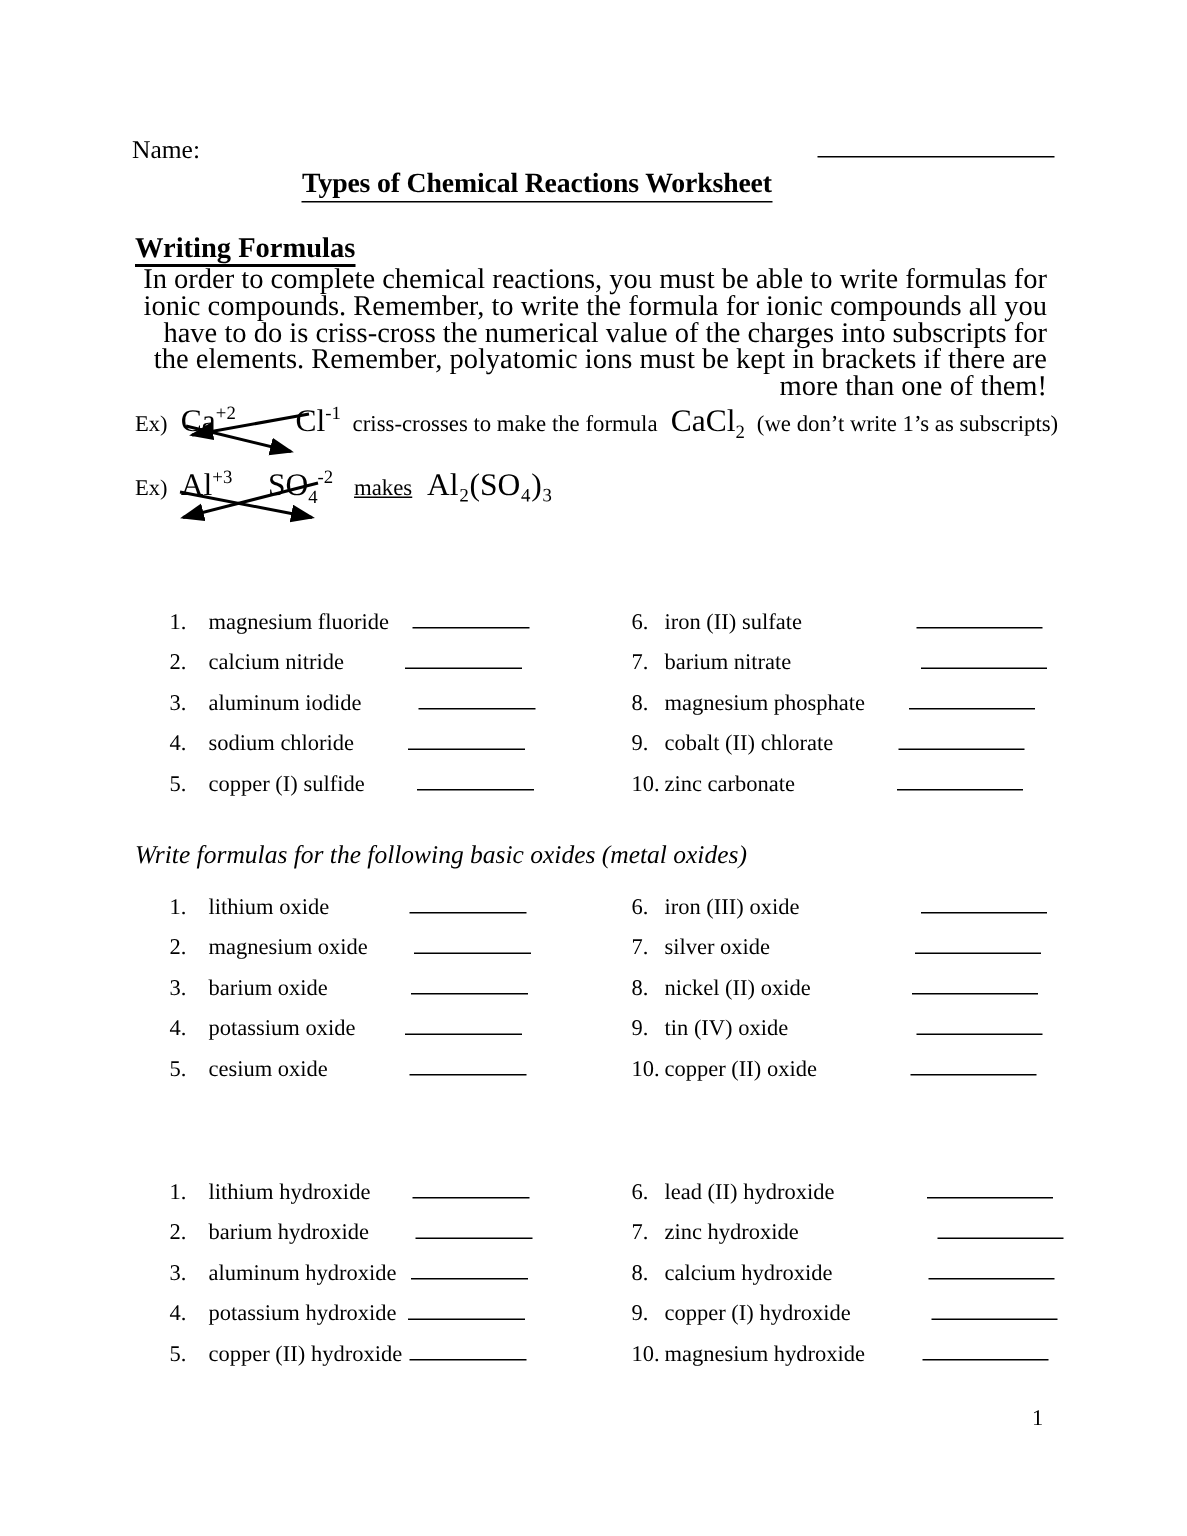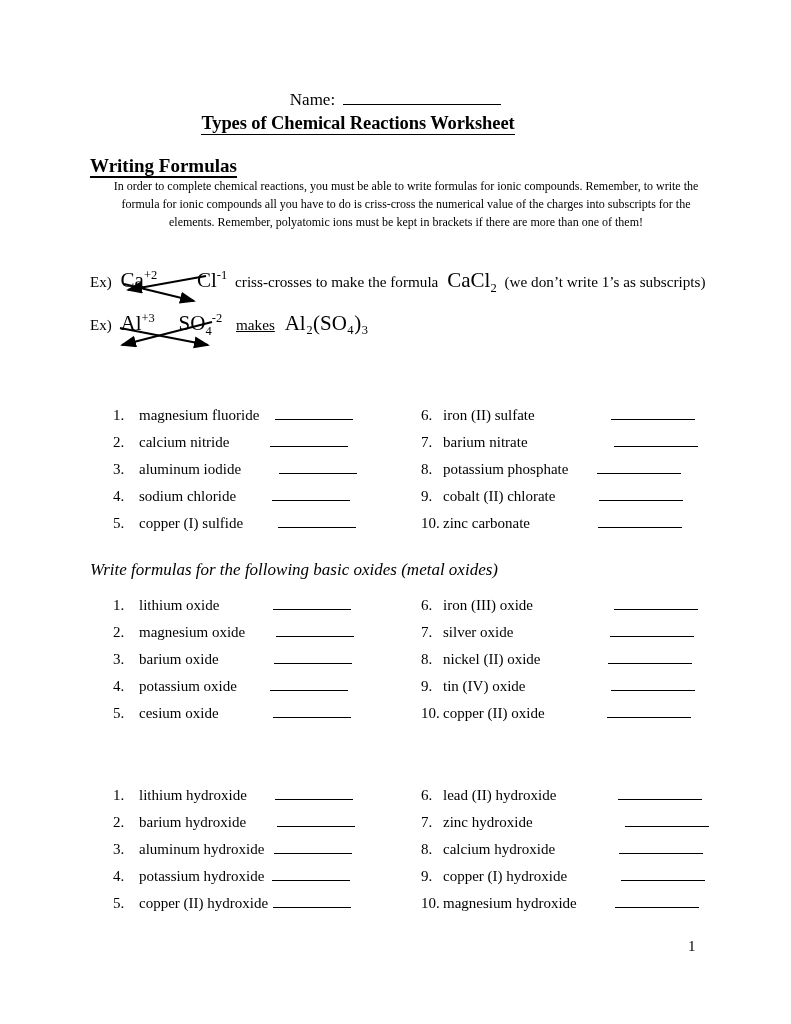--- a/index.html
+++ b/index.html
@@ -20,21 +20,21 @@
     box-sizing: border-box;
   }
 
   
   .name-row {
     position: absolute;
     top: 90px;
     left: 88px;
     right: 88px;
     display: flex;
-    justify-content: center;
+    justify-content: space-between;
     align-items: baseline;
     font-size: 17px;
   }
   .name-label { white-space: nowrap; }
   .name-blank {
     display: inline-block;
     width: 158px;
     border-bottom: 1.6px solid #000;
     margin-left: 8px;
     height: 14px;
@@ -63,25 +63,25 @@
   }
   .section-title span {
     border-bottom: 2px solid #000;
     padding-bottom: 0px;
   }
 
   
   .intro {
     position: absolute;
     top: 178px;
-    left: 100px;
+    left: 86px;
     width: 612px;
-    font-size: 12px;
+    font-size: 19px;
     line-height: 17.8px;
-    text-align: center;
+    text-align: right;
   }
 
   
   .example {
     position: absolute;
     left: 90px;
     font-size: 15.5px;
     white-space: nowrap;
   }
   .ex-label { font-size: 15px; margin-top: 12px; }
@@ -236,21 +236,21 @@
         <span class="qtext">iron (II) sulfate</span>
         <span class="qblank" style="width:84px;margin-left:76px;"></span>
       </div>
     <div class="qrow">
         <span class="qnum">7.</span>
         <span class="qtext">barium nitrate</span>
         <span class="qblank" style="width:84px;margin-left:86px;"></span>
       </div>
     <div class="qrow">
         <span class="qnum">8.</span>
-        <span class="qtext">potassium phosphate</span>
+        <span class="qtext">magnesium phosphate</span>
         <span class="qblank" style="width:84px;margin-left:29px;"></span>
       </div>
     <div class="qrow">
         <span class="qnum">9.</span>
         <span class="qtext">cobalt (II) chlorate</span>
         <span class="qblank" style="width:84px;margin-left:44px;"></span>
       </div>
     <div class="qrow">
         <span class="qnum">10.</span>
         <span class="qtext">zinc carbonate</span>

